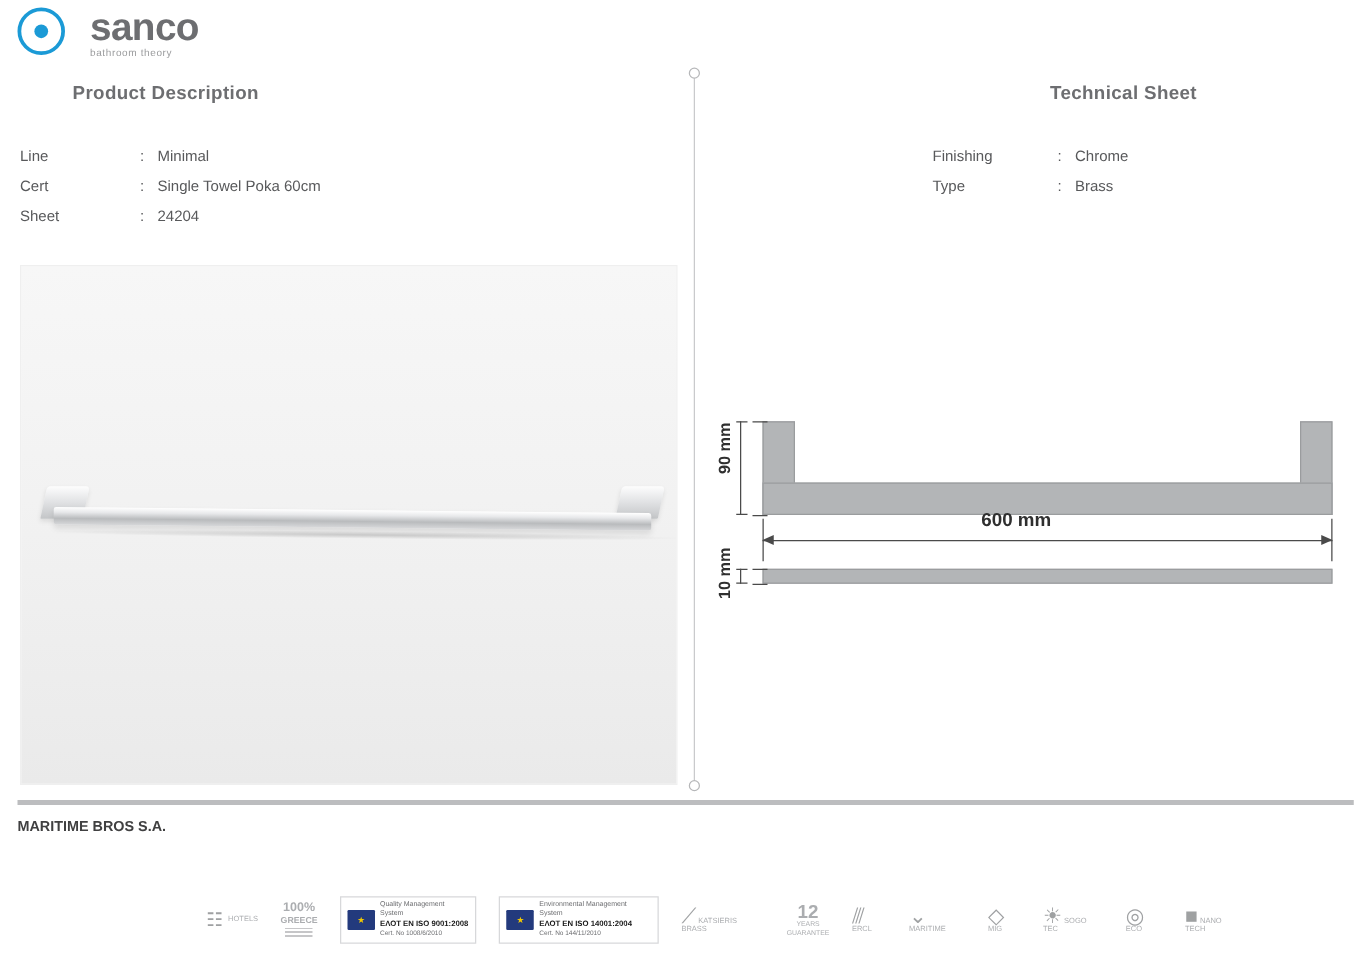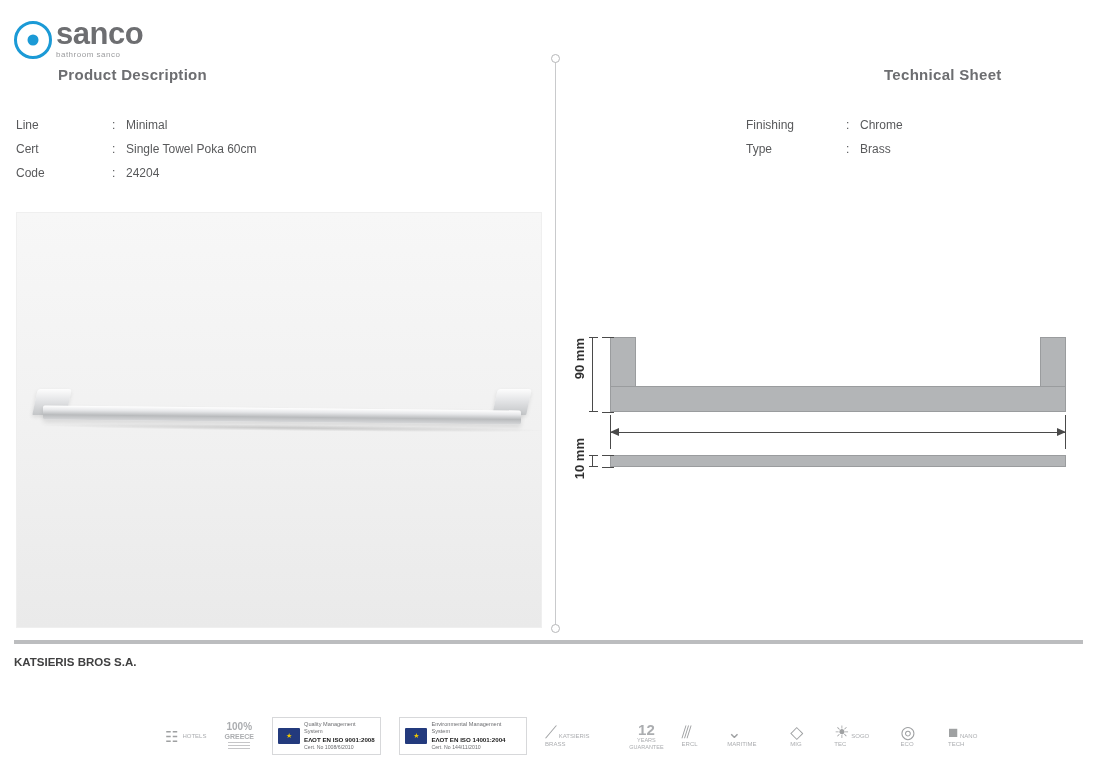--- a/index.html
+++ b/index.html
@@ -12,21 +12,21 @@
     position: relative;
     font-family: "Liberation Sans", sans-serif;
     color: #58595b;
     overflow: hidden;
   }
 
   
   .logo-wrap {
     position: absolute;
     left: 14px; top: 6px;
-    display: flex; align-items: flex-end; gap: 4px; margin-top: 12px;
+    display: flex; align-items: flex-start; gap: 20px;
   }
   .logo-mark {
     width: 38px; height: 38px;
     border: 3px solid #1b9ad6;
     border-radius: 50% 50% 50% 50%;
     position: relative;
     background: #fff;
   }
   .logo-mark::after {
     content: "";
@@ -55,21 +55,21 @@
 
   
   .sec-title {
     position: absolute;
     font-size: 15px;
     font-weight: bold;
     color: #6d6e71;
     letter-spacing: .3px;
   }
   #product-description-title { left: 58px; top: 66px; }
-  #technical-sheet-title { left: 884px; top: 66px; }
+  #technical-sheet-title { left: 840px; top: 66px; }
 
   
   .spec-list { position: absolute; font-size: 12px; }
   #left-specs { left: 16px; top: 118px; }
   #right-specs { left: 706px; top: 118px; margin-left: 40px; }
   .spec-row {
     display: flex; align-items: flex-end;
     margin-bottom: 10px;
     white-space: nowrap;
   }
@@ -314,40 +314,40 @@
   .badge-hotels { text-align: center; }
   .badge-hotels .glyph { font-size: 15px; }
 </style>
 </head>
 <body>
 
 <div class="logo-wrap">
   <div class="logo-mark"></div>
   <div class="logo-text">
     <span class="logo-name">sanco</span>
-    <span class="logo-tag">bathroom sanco</span>
+    <span class="logo-tag">bathroom theory</span>
   </div>
 </div>
 
 <div class="sec-title" id="product-description-title">Product Description</div>
 <div class="sec-title" id="technical-sheet-title">Technical Sheet</div>
 
 <div class="spec-list" id="left-specs">
   <div class="spec-row">
     <span class="spec-label">Line</span>
     <span class="spec-colon">:</span>
     <span class="spec-value">Minimal</span>
   </div>
   <div class="spec-row">
     <span class="spec-label">Cert</span>
     <span class="spec-colon">:</span>
     <span class="spec-value">Single Towel Poka 60cm</span>
   </div>
   <div class="spec-row">
-    <span class="spec-label">Code</span>
+    <span class="spec-label">Sheet</span>
     <span class="spec-colon">:</span>
     <span class="spec-value">24204</span>
   </div>
 </div>
 
 <div class="spec-list" id="right-specs">
   <div class="spec-row">
     <span class="spec-label">Finishing</span>
     <span class="spec-colon">:</span>
     <span class="spec-value">Chrome</span>
@@ -380,31 +380,32 @@
   </div>
 
   <div class="tick" id="tick-90-top"></div>
   <div class="tick" id="tick-90-bot"></div>
   <div class="dim-v" id="dim-90"></div>
   <div class="dim-v-label" id="dim-90-label">90 mm</div>
 
   <div id="dim-600-ext-l"></div>
   <div id="dim-600-ext-r"></div>
   <div id="dim-600"></div>
+  <div id="dim-600-label">600 mm</div>
 
   <div class="side-view"></div>
   <div class="tick" id="tick-10-top"></div>
   <div class="tick" id="tick-10-bot"></div>
   <div class="dim-v" id="dim-10"></div>
   <div class="dim-v-label" id="dim-10-label">10 mm</div>
 </div>
 
 <div class="footer-rule"></div>
 <div class="footer">
-  <div class="company">KATSIERIS BROS S.A.</div>
+  <div class="company">MARITIME BROS S.A.</div>
 </div>
 
 <div class="badges">
 
   <div class="badge badge-hotels">
     <span class="glyph">☷</span>
     <span class="txt">HOTELS</span>
   </div>
 
   <div class="badge badge-100">

